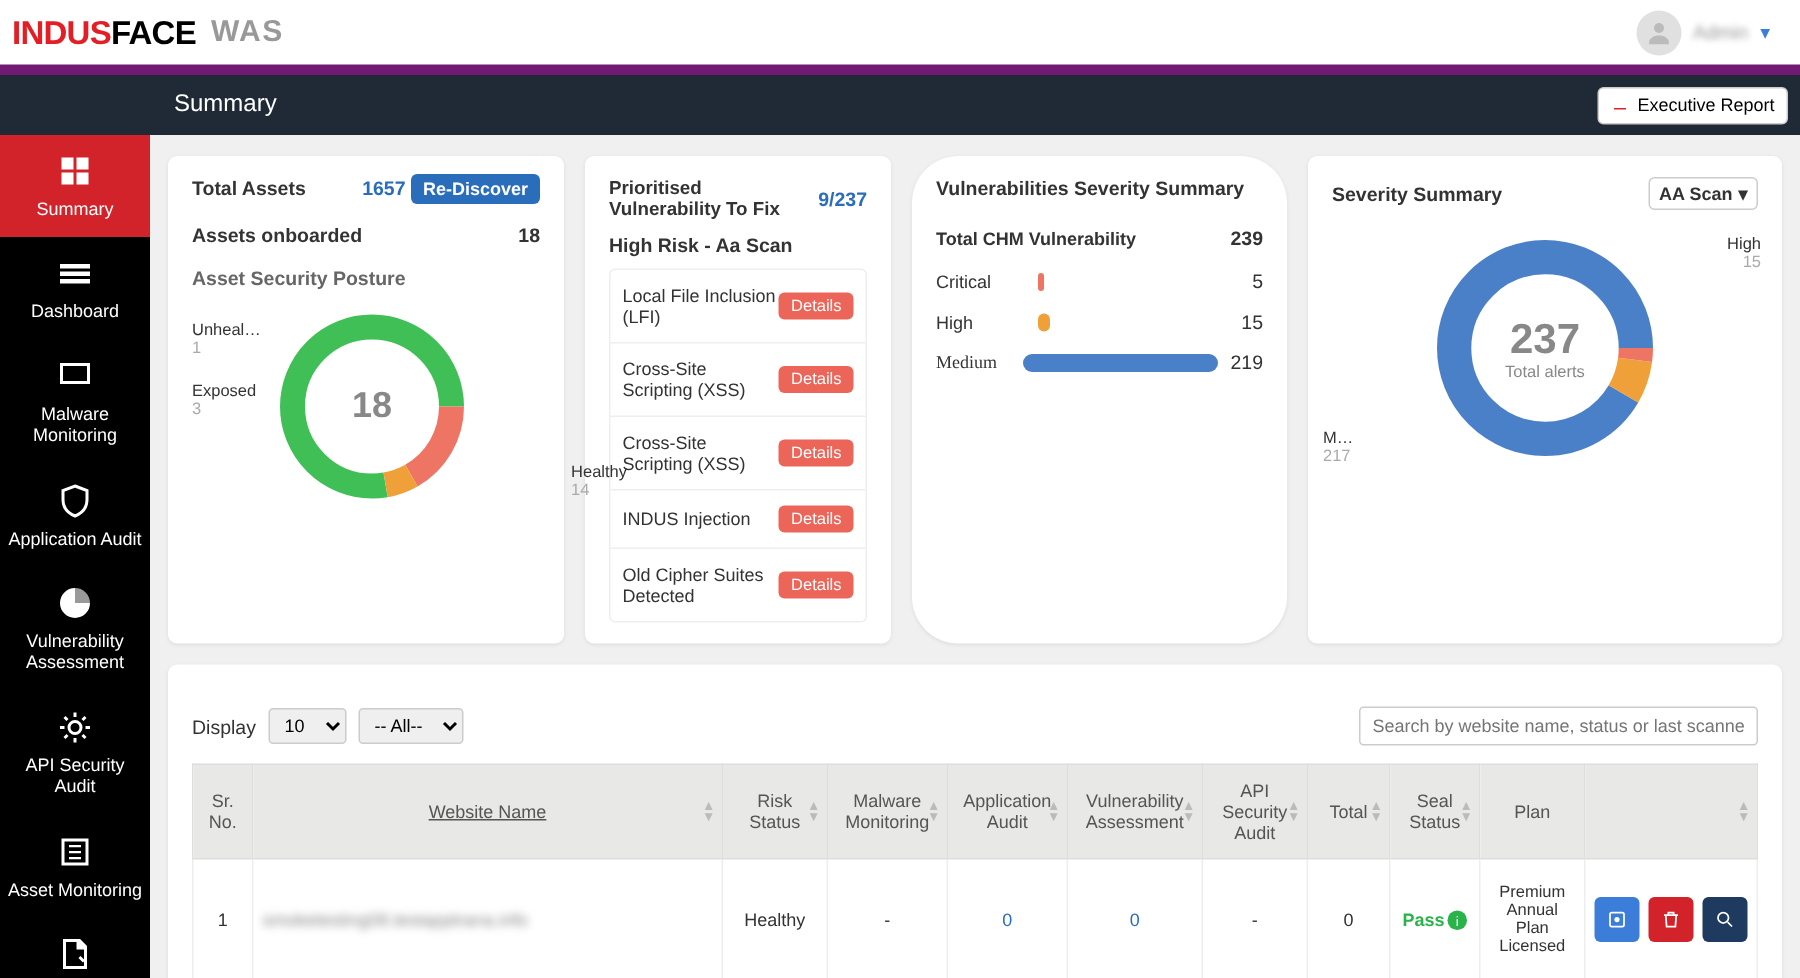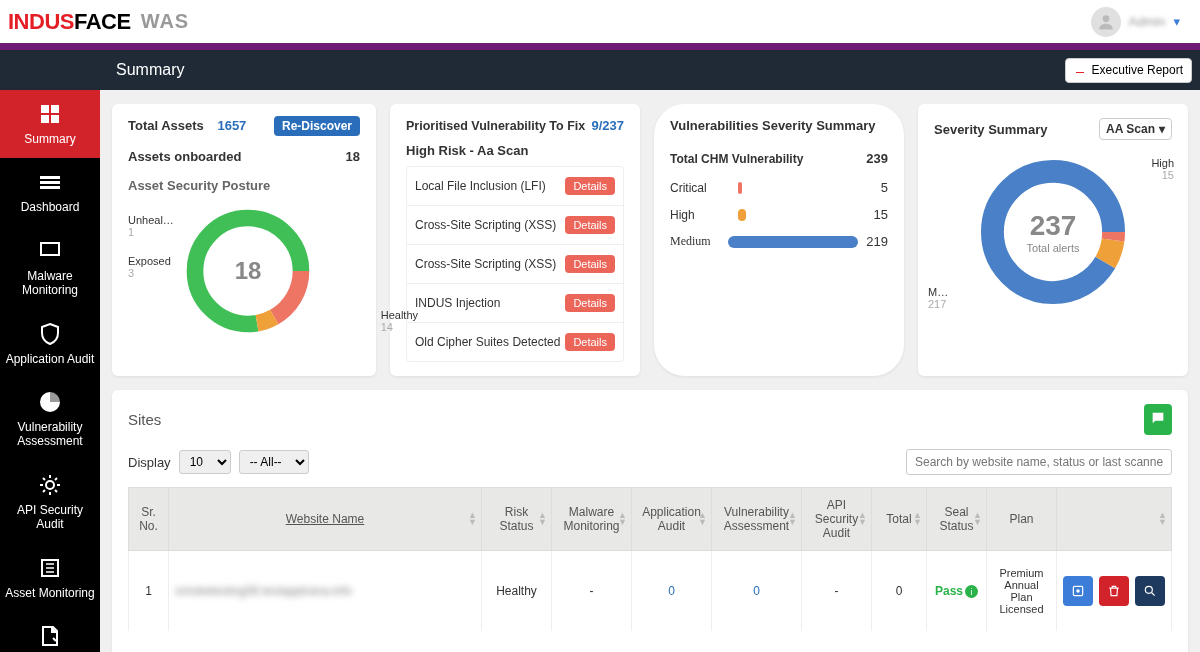--- a/index.html
+++ b/index.html
@@ -24,21 +24,21 @@
 .sidebar { width: 100px; background: #000; display: flex; flex-direction: column; }
 .side-item { color: #fff; text-align: center; padding: 12px 4px; font-size: 12px; cursor: pointer; display: flex; flex-direction: column; align-items: center; gap: 6px; }
 .side-item.active { background: #d2232a; }
 .side-item svg { width: 24px; height: 24px; fill: #fff; }
 .side-item .side-label { line-height: 1.2; }
 
 .content { flex: 1; background: #f0f0f0; padding: 14px 12px; overflow: auto; }
 .cards-row { display: flex; gap: 14px; margin-bottom: 14px; }
 .card { background: #fff; border-radius: 6px; padding: 14px 16px; box-shadow: 0 1px 3px rgba(0,0,0,0.08); }
 .card1 { width: 264px; }
-.card2 { width: 250px; }
+.card2 { width: 204px; }
 .card3 { width: 250px; border-radius: 31px; }
 .card4 { flex: 1; }
 
 .card-hdr { display: flex; justify-content: space-between; align-items: center; font-weight: 700; margin-bottom: 10px; }
 .link-blue { color: #2a6ebb; font-weight: 700; cursor: pointer; }
 .pill { background: #2a6ebb; color: #fff; border-radius: 4px; padding: 3px 8px; font-size: 12px; cursor: pointer; }
 .row-line { display: flex; justify-content: space-between; align-items: center; padding: 6px 0; font-size: 13px; }
 .posture-title { font-weight: 700; color: #666; margin-top: 8px; }
 
 .donut-wrap { position: relative; display: flex; align-items: center; margin-top: 8px; }
@@ -195,21 +195,21 @@
   </div>
 
   <div class="content">
     <div class="cards-row">
 
       <div class="card card1">
         <div class="card-hdr">
           <span>Total Assets</span>
           <span>
             <span class="link-blue">1657</span>
-            <span class="pill" style="margin-left:24px;">Re-Discover</span>
+            <span class="pill" style="margin-left:0;">Re-Discover</span>
           </span>
         </div>
         <div class="row-line" style="font-weight:700;">
           <span>Assets onboarded</span>
           <span>18</span>
         </div>
         <div class="posture-title">Asset Security Posture</div>
         <div class="donut-wrap" style="margin-left:50px;position:relative;">
           <svg class="donut-svg" viewBox="0 0 42 42">
             <circle cx="21" cy="21" r="15.9" fill="none" stroke="#3fbf55" stroke-width="5" stroke-dasharray="77.8 22.2" stroke-dashoffset="-22.2"></circle>
@@ -318,28 +318,20 @@
           <div class="sev-legend leg2-m">
             <span>M…</span><br>
             <span style="color:#aaa">217</span>
           </div>
         </div>
       </div>
 
     </div>
 
     <div class="sites-card">
-      <div class="sites-hdr">
-        <span class="sites-title">Sites</span>
-        <span class="msg-icon">
-          <svg width="16" height="16" viewBox="0 0 24 24" fill="#fff">
-              <path d="M4 4h16v12H8l-4 4z"></path>
-            </svg>
-        </span>
-      </div>
       <div class="sites-controls">
         <div class="ctrl-left">
           <span>Display</span>
           <select class="sel" style="width:52px;"><option>10</option></select>
           <select class="sel" style="width:70px;"><option>-- All--</option></select>
         </div>
         <input class="search-inp" placeholder="Search by website name, status or last scanned date" style="">
       </div>
 
       <table class="tbl">

